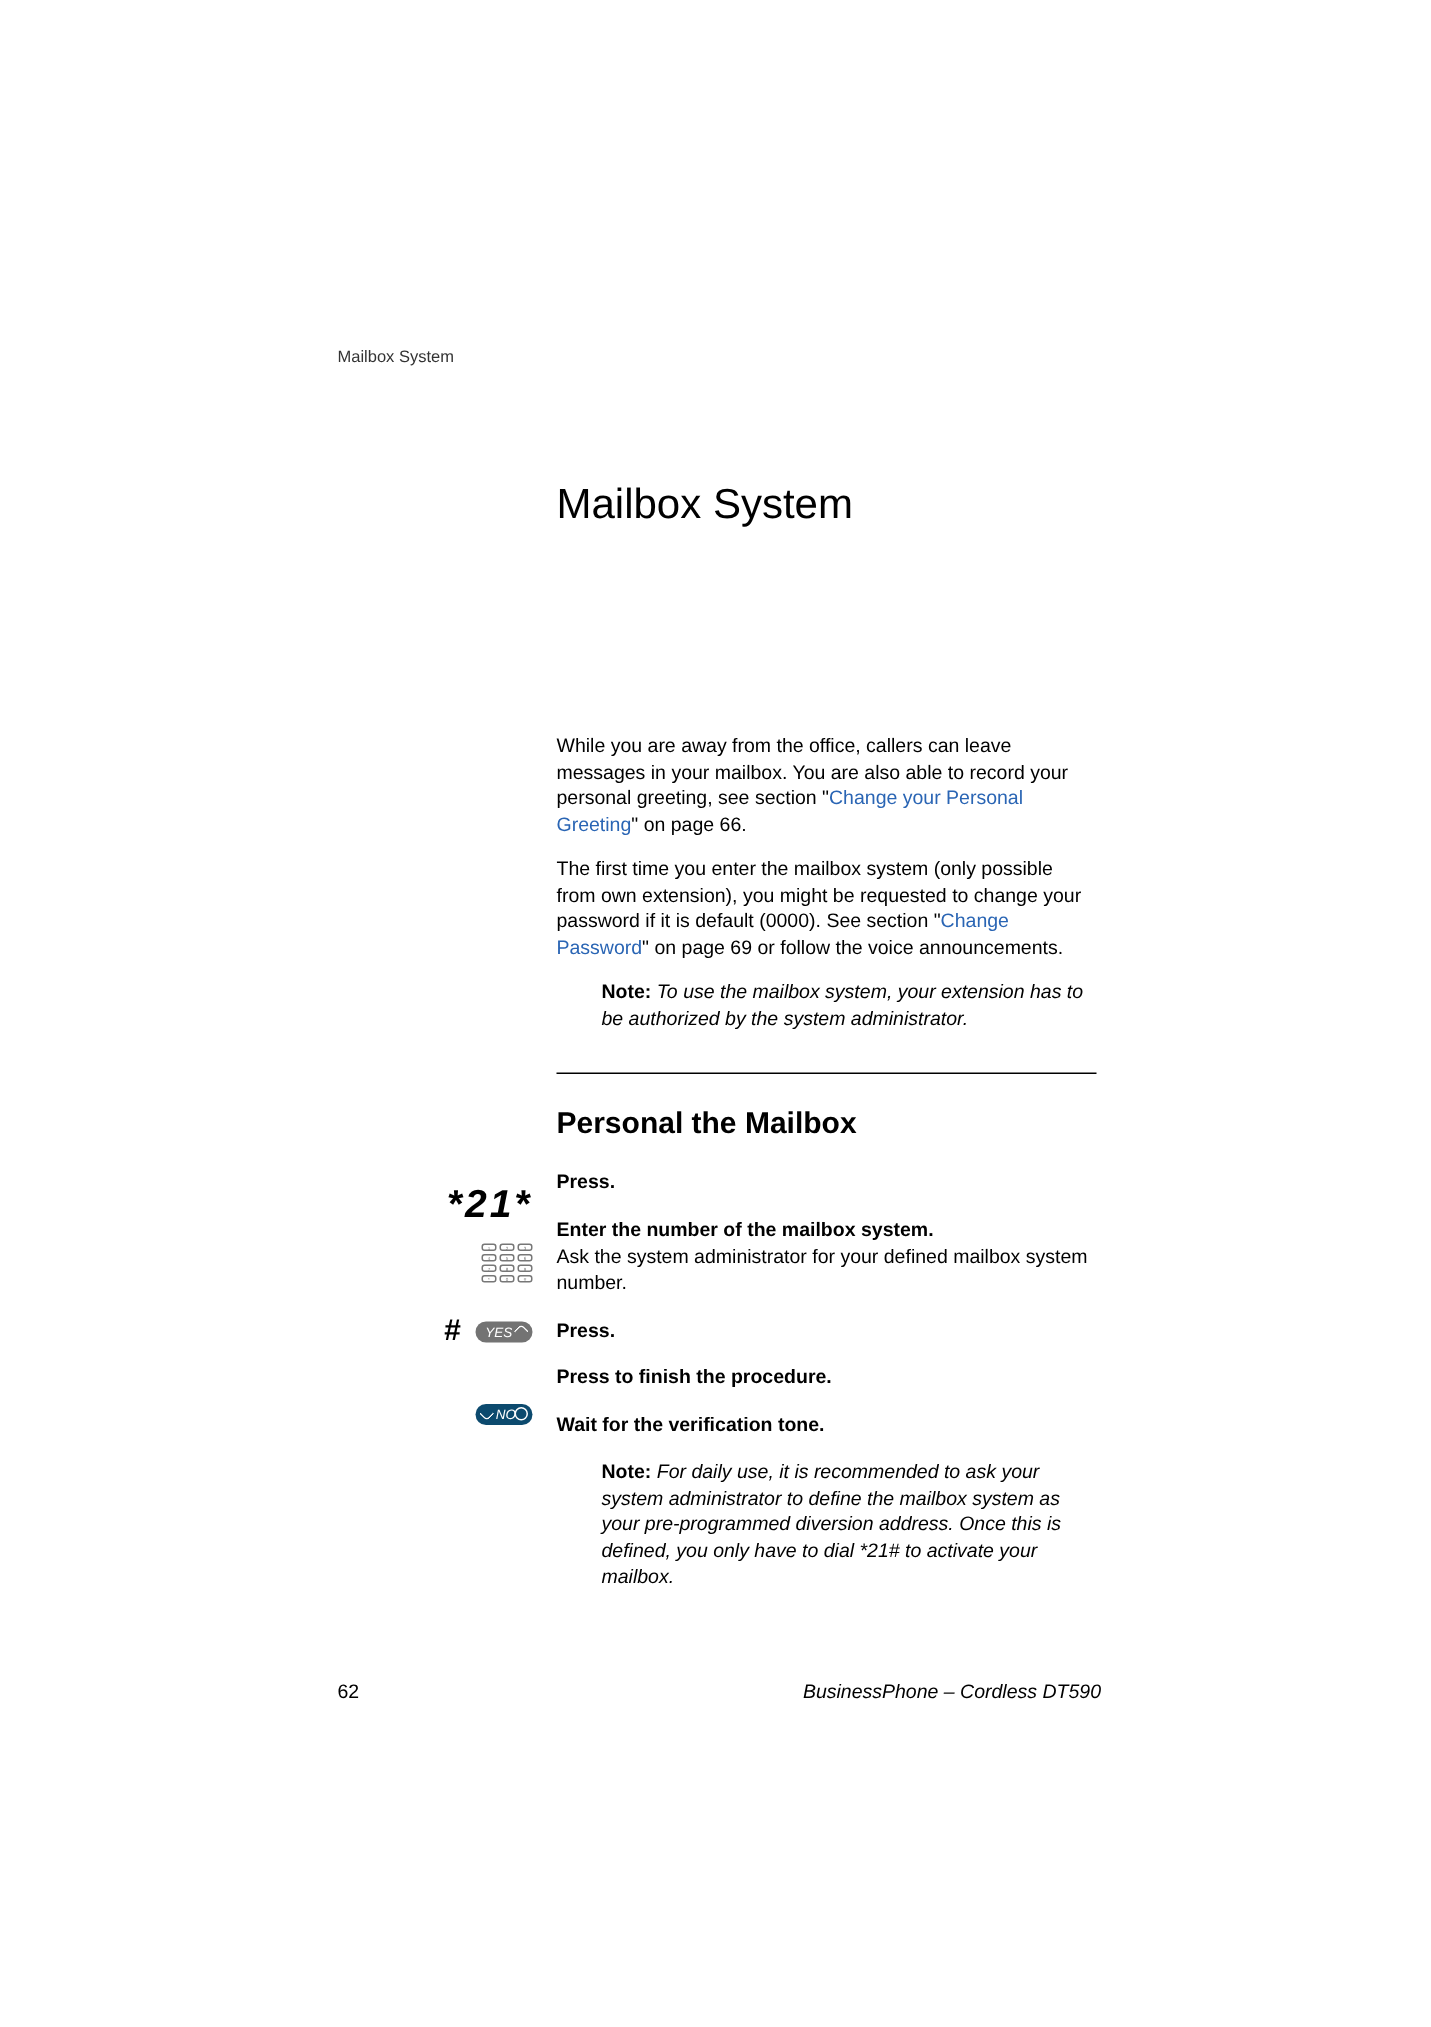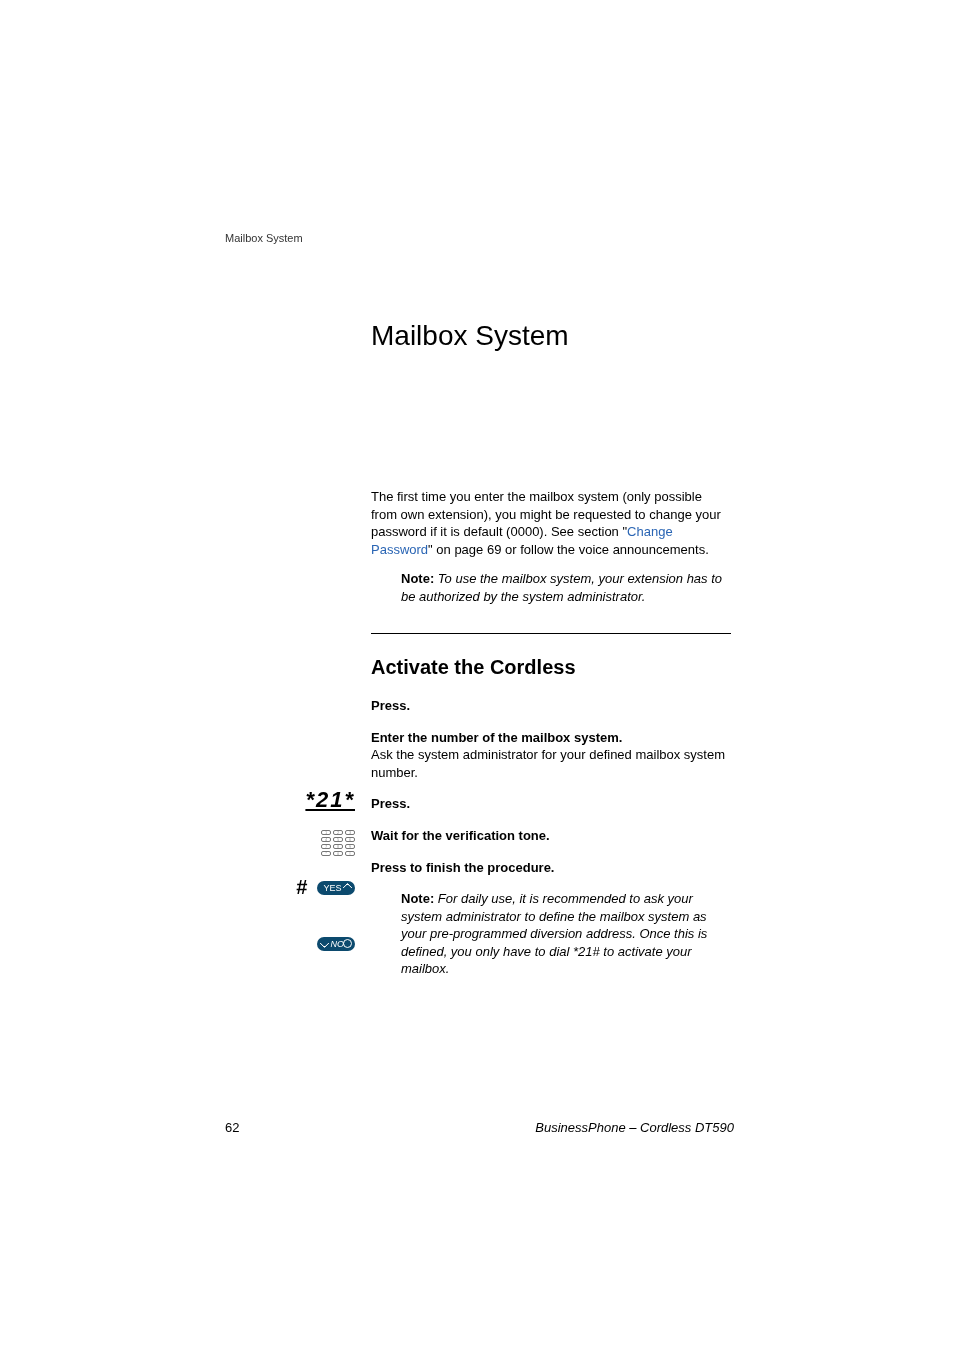--- a/index.html
+++ b/index.html
@@ -71,47 +71,47 @@
       margin-bottom: 14px;
     }
     .bold { font-weight: bold; }
     .key-col {
       position: absolute;
       left: 225px;
       width: 130px;
       text-align: right;
     }
     .key-dial {
-      font-size: 22px;
+      font-size: 26px;
       font-style: italic;
       font-weight: bold;
       letter-spacing: 2px;
       font-family: Arial, sans-serif;
-      text-decoration: underline;
     }
     .keypad-grid {
       display: inline-grid;
       grid-template-columns: repeat(3, 10px);
       grid-gap: 2px;
     }
     .keypad-grid span {
       width: 10px;
       height: 5px;
       border: 0.6px solid #777;
       border-radius: 2px;
       font-size: 3px;
       line-height: 5px;
       text-align: center;
       color: #777;
     }
     .yes-btn {
       display: inline-block;
-      background: #0c4a6e;
+      background: #737373;
       color: #fff;
       font-size: 9px;
+      font-style: italic;
       padding: 2px 6px 2px 6px;
       border-radius: 10px;
       vertical-align: middle;
       position: relative;
     }
     .yes-btn::after {
       content: "";
       position: absolute;
       right: 4px;
       top: 3px;
@@ -181,42 +181,45 @@
   </style>
 </head>
 <body>
 
 <div class="running-header">Mailbox System</div>
 
 <h1 class="main-title">Mailbox System</h1>
 
 <div class="content">
   <p class="para">
+    <span>While you are away from the office, callers can leave messages in your mailbox. You are also able to record your personal greeting, see section "</span><a class="link">Change your Personal Greeting</a><span>" on page 66.</span>
+  </p>
+  <p class="para">
     <span>The first time you enter the mailbox system (only possible from own extension), you might be requested to change your password if it is default (0000). See section "</span><a class="link">Change Password</a><span>" on page 69 or follow the voice announcements.</span>
   </p>
   <p class="para note-indent">
     <span class="bold">Note:</span><span class="italic"> To use the mailbox system, your extension has to be authorized by the system administrator.</span>
   </p>
 
   <hr class="divider">
 
-  <h2 class="section-title">Activate the Cordless</h2>
+  <h2 class="section-title">Personal the Mailbox</h2>
 
   <p class="step bold">Press.</p>
 
   <p class="step">
     <span class="bold">Enter the number of the mailbox system.</span><br>
     <span>Ask the system administrator for your defined mailbox system number.</span>
   </p>
 
   <p class="step bold">Press.</p>
 
+  <p class="step bold">Press to finish the procedure.</p>
+
   <p class="step bold">Wait for the verification tone.</p>
-
-  <p class="step bold">Press to finish the procedure.</p>
 
   <p class="para note-indent">
     <span class="bold">Note:</span><span class="italic"> For daily use, it is recommended to ask your system administrator to define the mailbox system as your pre-programmed diversion address. Once this is defined, you only have to dial *21# to activate your mailbox.</span>
   </p>
 
 </div>
 
 <div class="key-col" style="top:787px;">
   <span class="key-dial">*21*</span>
 </div>

